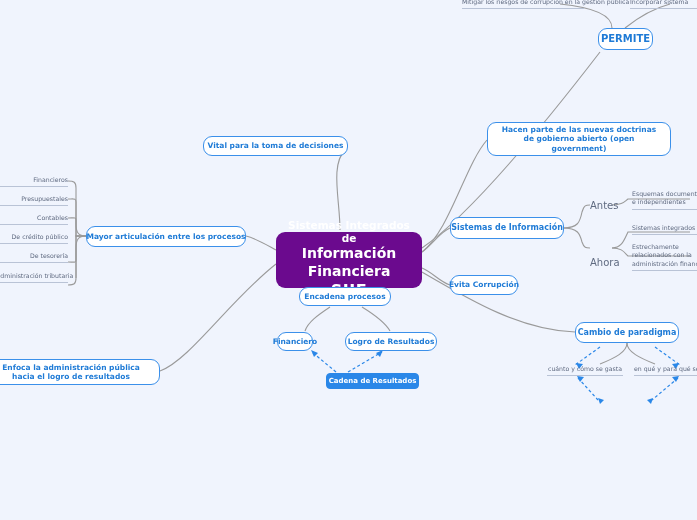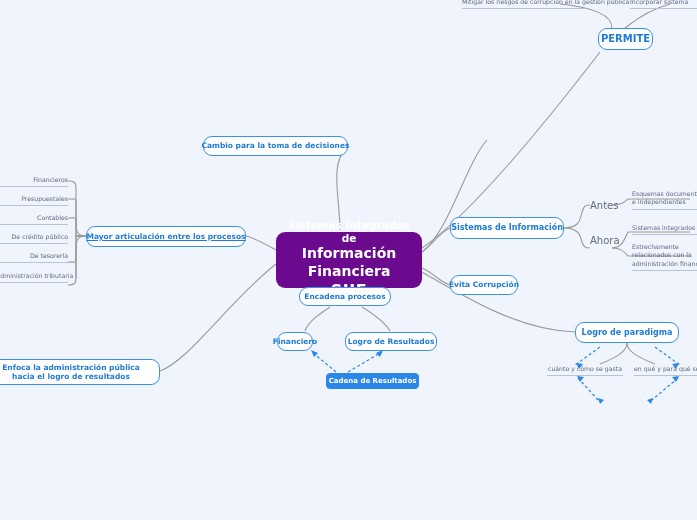--- a/index.html
+++ b/index.html
@@ -159,65 +159,68 @@
   <div class="leaf under" style="left:462px;top:-2px;width:122px;">
     <span>Mitigar los riesgos de corrupción en la gestión pública</span>
   </div>
 
   <div class="leaf under" style="left:630px;top:-2px;width:100px;text-align:left;">
     <span>Incorporar sistema</span>
   </div>
 
   <div class="tiny" style="position:absolute;left:623px;top:-1px;">·</div>
 
+  <div class="node wrap" style="left:487px;top:122px;width:184px;height:34px;font-size:7.5px;">
+    <span>Hacen parte de las nuevas doctrinas de gobierno abierto (open government)</span>
+  </div>
 
   <div class="node" style="left:450px;top:217px;width:114px;height:22px;font-size:8px;">
     <span>Sistemas de Información</span>
   </div>
 
   <div class="relword" style="left:590px;top:200px;">
     <span>Antes</span>
   </div>
-  <div class="relword" style="left:590px;top:235px;text-align:center;">
+  <div class="relword" style="left:590px;top:257px;text-align:center;">
     <span>Ahora</span>
   </div>
 
   <div class="leaf lwrap under" style="left:632px;top:190px;width:80px;">
     <span>Esquemas documentales e independientes</span>
   </div>
 
   <div class="leaf lwrap under" style="left:632px;top:224px;width:80px;">
     <span>Sistemas integrados e</span>
   </div>
 
   <div class="leaf lwrap under" style="left:632px;top:243px;width:80px;">
     <span>Estrechamente relacionados con la administración financiera</span>
   </div>
 
   <div class="node" style="left:450px;top:275px;width:68px;height:20px;font-size:7.5px;">
     <span>Evita Corrupción</span>
   </div>
 
   <div class="node" style="left:575px;top:322px;width:104px;height:21px;font-size:8px;">
-    <span>Logro de paradigma</span>
+    <span>Cambio de paradigma</span>
   </div>
 
   <div class="leaf under" style="left:547px;top:365px;width:76px;">
     <span>cuánto y cómo se gasta</span>
   </div>
 
   <div class="leaf under" style="left:634px;top:365px;width:82px;text-align:left;">
     <span>en qué y para qué se gasta</span>
   </div>
 
   <div class="node" style="left:203px;top:136px;width:145px;height:20px;font-size:7.5px;">
-    <span>Cambio para la toma de decisiones</span>
-  </div>
-
-  <div class="node" style="left:86px;top:226px;width:160px;height:21px;font-size:7.5px;text-decoration:underline;">
+    <span>Vital para la toma de decisiones</span>
+  </div>
+
+  <div class="node" style="left:86px;top:226px;width:160px;height:21px;font-size:7.5px;">
     <span>Mayor articulación entre los procesos</span>
   </div>
 
   <div class="leaf left under" style="left:0px;top:176px;width:68px;">
     <span>Financieros</span>
   </div>
   <div class="leaf left under" style="left:0px;top:195px;width:68px;">
     <span>Presupuestales</span>
   </div>
   <div class="leaf left under" style="left:0px;top:214px;width:68px;">
@@ -234,21 +237,21 @@
   </div>
 
   <div class="node" style="left:299px;top:287px;width:92px;height:19px;font-size:7.5px;">
     <span>Encadena procesos</span>
   </div>
 
   <div class="node" style="left:277px;top:332px;width:36px;height:19px;font-size:7.5px;">
     <span>Financiero</span>
   </div>
 
-  <div class="node" style="left:345px;top:332px;width:92px;height:19px;font-size:7.5px;border-radius:8px;">
+  <div class="node" style="left:345px;top:332px;width:92px;height:19px;font-size:7.5px;">
     <span>Logro de Resultados</span>
   </div>
 
   <div class="node filled" style="left:294px;top:373px;width:93px;height:16px;font-size:7px;margin-left:32px;">
     <span>Cadena de Resultados</span>
   </div>
 
   <div class="node wrap" style="left:-18px;top:359px;width:178px;height:26px;font-size:7.5px;">
     <span>Enfoca la administración pública hacia el logro de resultados</span>
   </div>

